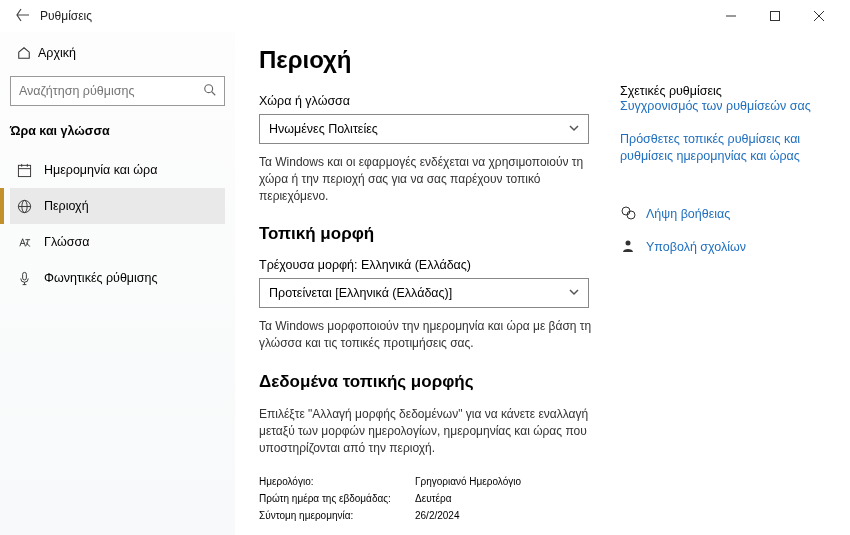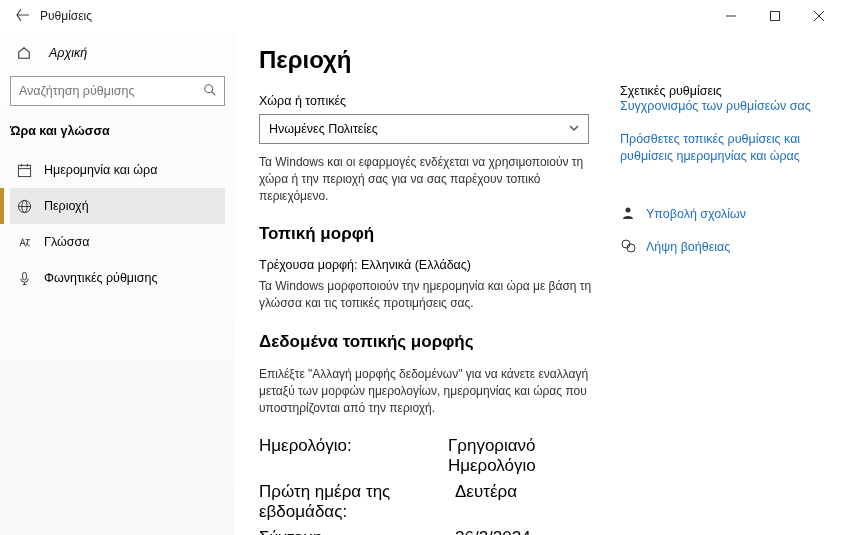--- a/index.html
+++ b/index.html
@@ -5,38 +5,38 @@
   * { margin: 0; padding: 0; box-sizing: border-box; font-family: "Segoe UI", Tahoma, sans-serif; }
   body { background: #fff; width: 850px; height: 535px; overflow: hidden; font-size: 12.5px; color: #000; }
   .titlebar { height: 32px; display: flex; align-items: center; padding-left: 10px; padding-right:9px; }
   .titlebar .back { width: 26px; text-align:center; color:#444; font-size:14px; }
   .titlebar .title { margin-left: 4px; font-size: 12px; color:#222; }
   .titlebar .spacer { flex:1; }
   .winbtn { width:44px; height:32px; display:flex; align-items:center; justify-content:center; color:#333; font-size:11px; }
   .winbtn svg { width:10px; height:10px; stroke:#333; stroke-width:1; fill:none; }
   .layout { display:flex; height: calc(100% - 32px); }
   .sidebar { width: 235px; padding: 8px 10px 0 10px; background: linear-gradient(180deg,#fdfdfd,#f7f9fa); }
-  .home { display:flex; align-items:center; gap:17px; padding:6px 6px; font-size:12.5px;font-style:italic; }
+  .home { display:flex; align-items:center; gap:6px; padding:6px 6px; font-size:12.5px; }
   .search { position:relative; margin-top:10px; }
   .search input { width:100%; height:30px; border:1px solid #999; background:#fff; padding:0 30px 0 8px; font-size:12.5px; color:#701a75; outline:none; }
   .search .icon { position:absolute; right:8px; top:7px; color:#555; }
   .section-title { font-weight:600; margin-top:18px; font-size:12.5px; }
   .navlist { margin-top:14px; }
   .navitem { display:flex; align-items:center; gap:12px; height:36px; padding-left:6px; font-size:12.5px; position:relative; }
   .navitem.selected { background:#e9e9e9; }
   .navitem.selected::before { content:""; position:absolute; left:-10px; top:0; bottom:0; width:4px; background:#c2912e; }
   .navicon { width:16px; display:flex; justify-content:center; color:#333; }
   .main { flex:1; padding: 14px 30px 0 24px; display:flex; }
   .content { flex:1; max-width:380px; }
   h1 { font-size:24px; font-weight:600; margin-bottom:20px; }
   .label { font-size:12.5px; margin-bottom:6px; }
   .dropdown { width:330px; height:30px; border:1px solid #888; display:flex; align-items:center; justify-content:space-between; padding:0 9px; font-size:12.5px; margin-bottom:10px; }
   .desc { font-size:12px; color:#333; line-height:1.4; margin-bottom:20px; max-width:350px; }
   h2 { font-size:17px; font-weight:600; margin-bottom:14px; }
-  .kv { display:flex; font-size:17px; margin-bottom:6px;gap:40px; }
+  .kv { display:flex; font-size:10px; margin-bottom:6px; }
   .kv .k { width:156px; }
   .rightpane { width:200px; padding-top:38px; font-size:12.5px; }
   .rhead { }
   .rlink { color:#1e6fbf; margin-bottom:16px; line-height:1.35; cursor:pointer; }
   .rrow { display:flex; align-items:center; gap:10px; margin-bottom:14px; }
   .chev svg { width:10px; height:10px; stroke:#555; stroke-width:1.5; fill:none; }
 </style>
 </head>
 <body>
 
@@ -122,31 +122,37 @@
         </span>
         <span>Φωνητικές ρύθμισης</span>
       </div>
     </div>
   </div>
 
   <div class="main">
     <div class="content">
       <h1>Περιοχή</h1>
 
-      <div class="label">Χώρα ή τοπικές</div>
+      <div class="label">Χώρα ή γλώσσα</div>
       <div class="dropdown">
         <span>Ηνωμένες Πολιτείες</span>
         <span class="chev"><svg viewBox="0 0 10 10">
               <path d="M1 3 L5 7 L9 3"></path>
             </svg></span>
       </div>
       <div class="desc">Τα Windows και οι εφαρμογές ενδέχεται να χρησιμοποιούν τη χώρα ή την περιοχή σας για να σας παρέχουν τοπικό περιεχόμενο.</div>
 
       <h2>Τοπική μορφή</h2>
       <div class="label">Τρέχουσα μορφή: Ελληνικά (Ελλάδας)</div>
+      <div class="dropdown">
+        <span>Προτείνεται [Ελληνικά (Ελλάδας)]</span>
+        <span class="chev"><svg viewBox="0 0 10 10">
+              <path d="M1 3 L5 7 L9 3"></path>
+            </svg></span>
+      </div>
       <div class="desc">Τα Windows μορφοποιούν την ημερομηνία και ώρα με βάση τη γλώσσα και τις τοπικές προτιμήσεις σας.</div>
 
       <h2>Δεδομένα τοπικής μορφής</h2>
       <div class="desc">Επιλέξτε "Αλλαγή μορφής δεδομένων" για να κάνετε εναλλαγή μεταξύ των μορφών ημερολογίων, ημερομηνίας και ώρας που υποστηρίζονται από την περιοχή.</div>
 
       <div class="kv">
           <div class="k">Ημερολόγιο:</div>
           <div>Γρηγοριανό Ημερολόγιο</div>
         </div>
       <div class="kv">
@@ -161,30 +167,30 @@
     </div>
 
     <div class="rightpane">
       <div class="rhead">Σχετικές ρυθμίσεις</div>
       <div class="rlink">Συγχρονισμός των ρυθμίσεών σας</div>
       <div class="rlink">Πρόσθετες τοπικές ρυθμίσεις και ρυθμίσεις ημερομηνίας και ώρας</div>
       <div style="height:24px"></div>
       <div class="rrow">
         <span>
           <svg width="16" height="16" viewBox="0 0 16 16">
+              <circle cx="6" cy="6" r="4" fill="none" stroke="#333"></circle>
+              <circle cx="11" cy="10" r="4" fill="none" stroke="#333"></circle>
+            </svg>
+        </span>
+        <span style="color:#1e6fbf">Λήψη βοήθειας</span>
+      </div>
+      <div class="rrow">
+        <span>
+          <svg width="16" height="16" viewBox="0 0 16 16">
               <circle cx="8" cy="5" r="2.5" fill="#333"></circle>
               <path d="M3 14 C3 10 13 10 13 14" fill="#333"></path>
             </svg>
         </span>
         <span style="color:#1e6fbf">Υποβολή σχολίων</span>
       </div>
-      <div class="rrow">
-        <span>
-          <svg width="16" height="16" viewBox="0 0 16 16">
-              <circle cx="6" cy="6" r="4" fill="none" stroke="#333"></circle>
-              <circle cx="11" cy="10" r="4" fill="none" stroke="#333"></circle>
-            </svg>
-        </span>
-        <span style="color:#1e6fbf">Λήψη βοήθειας</span>
-      </div>
     </div>
   </div>
 </div>
 
 </body></html>

